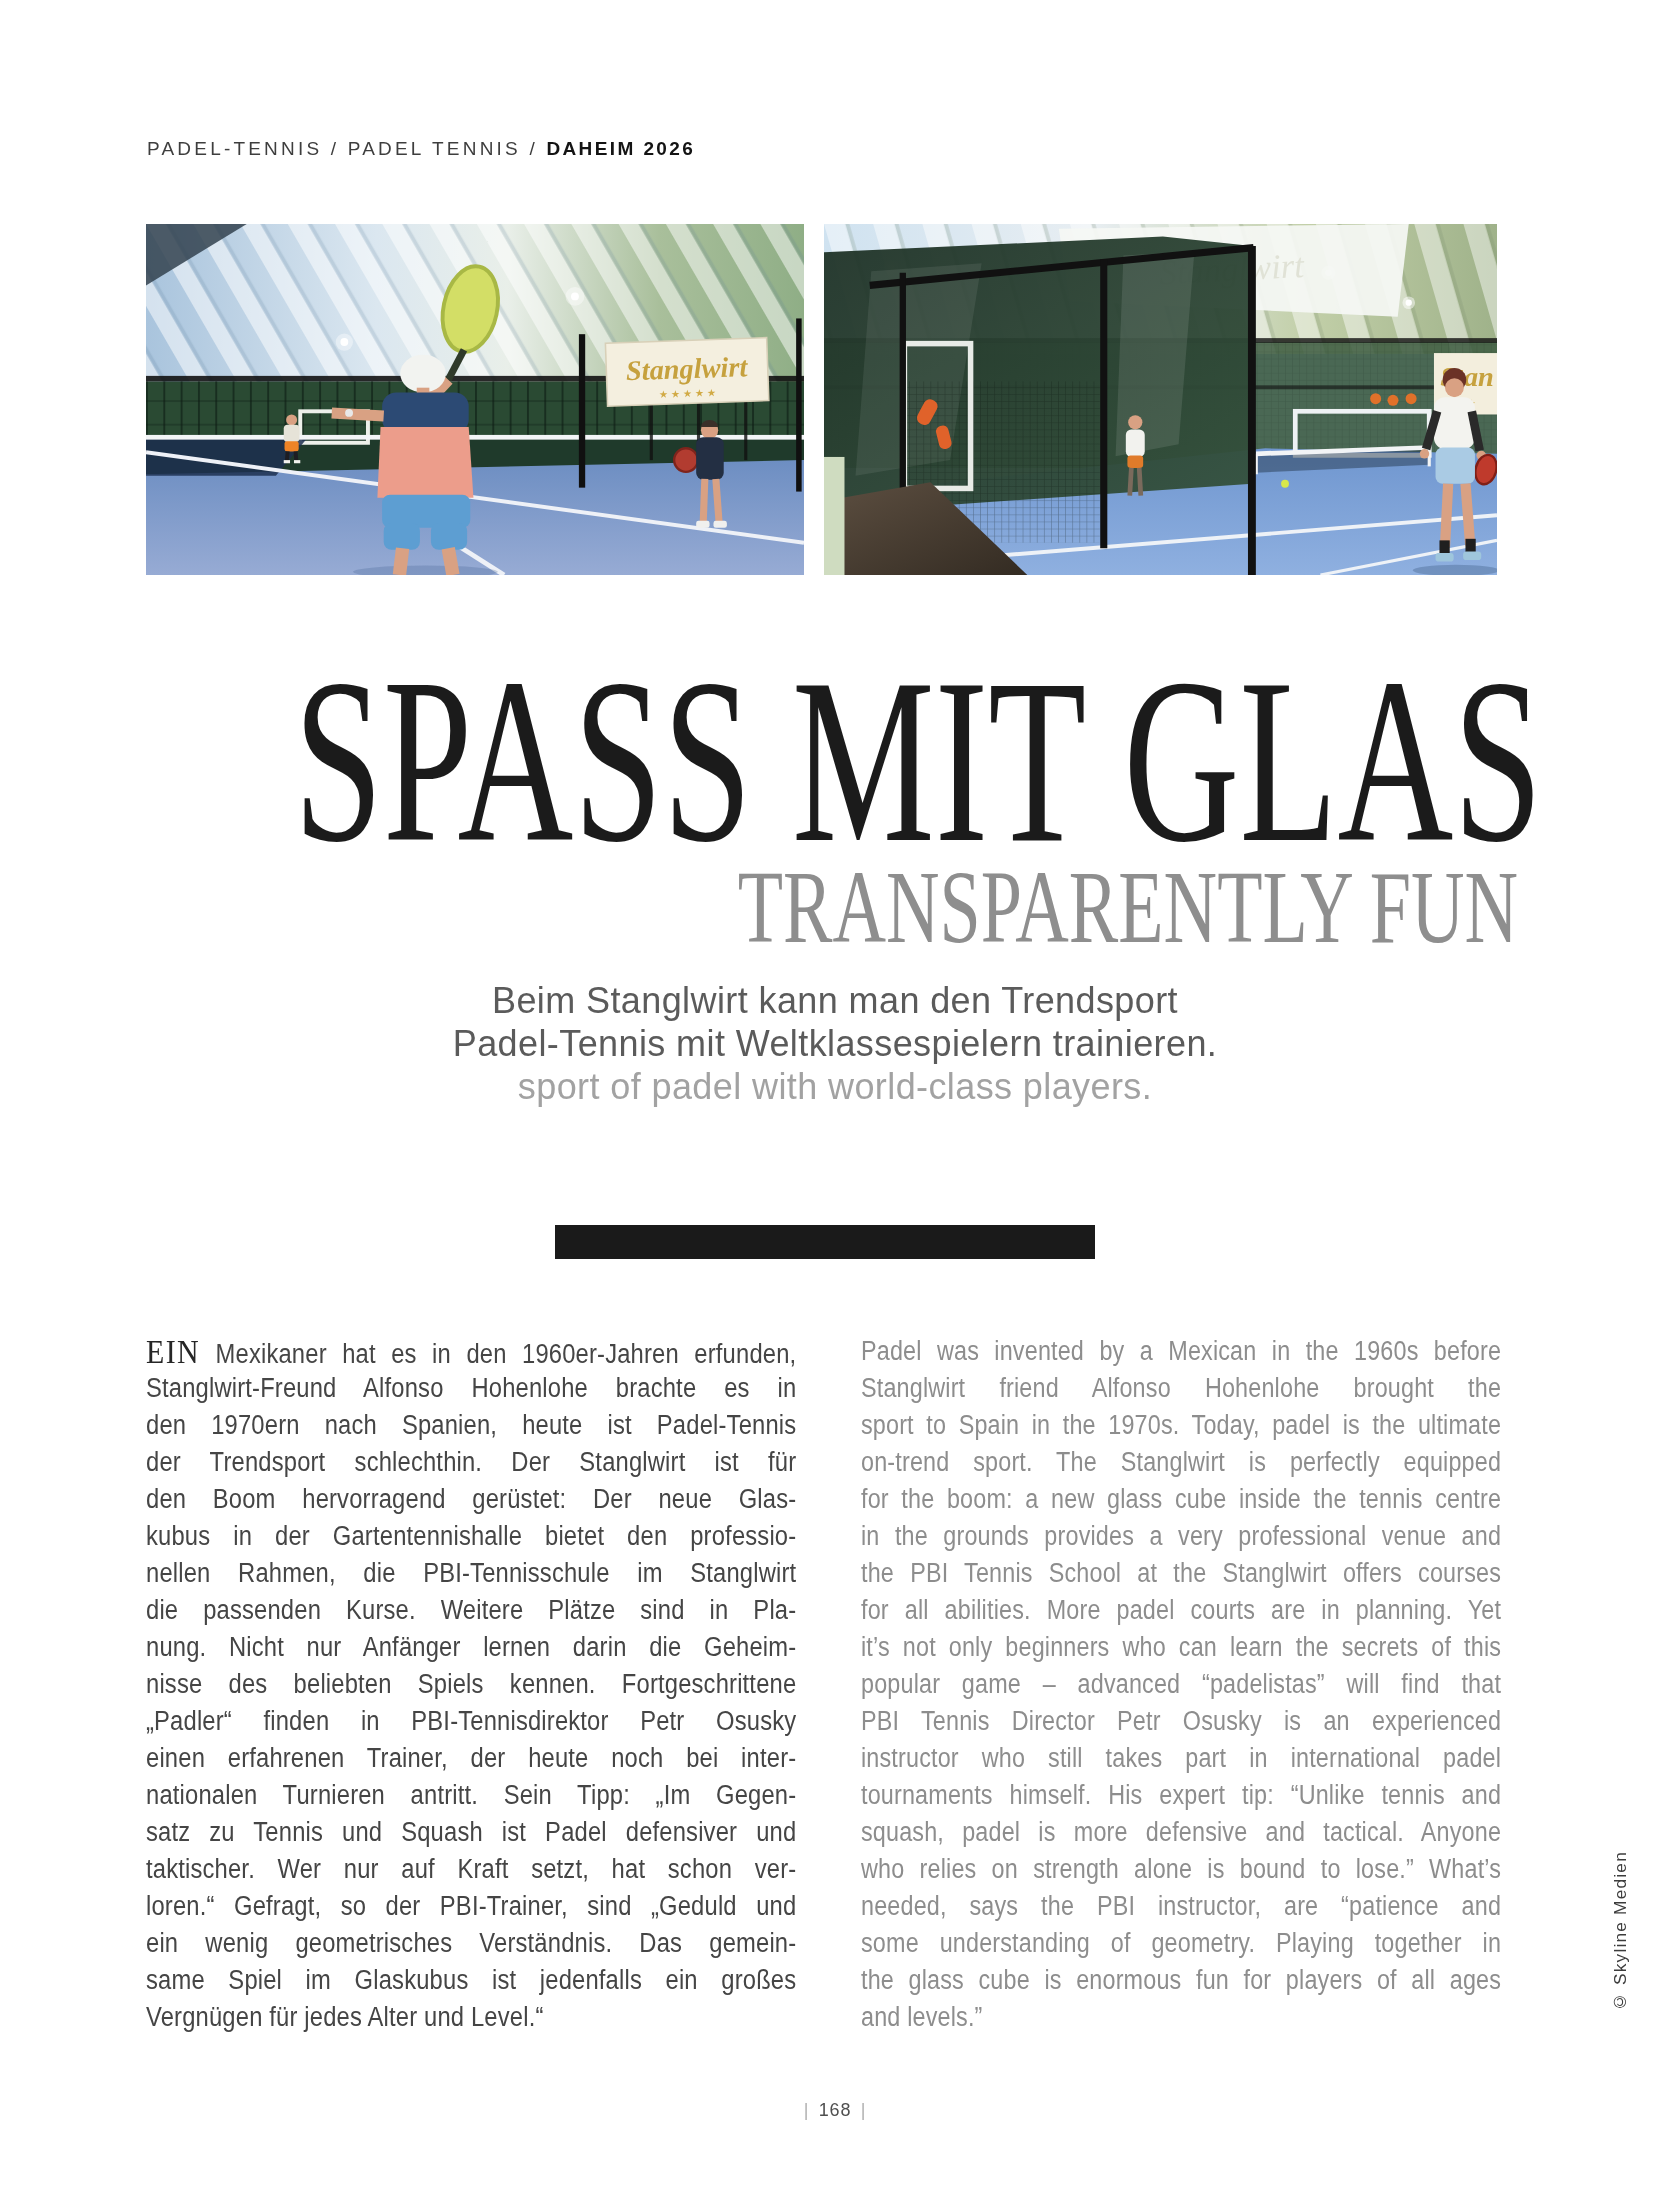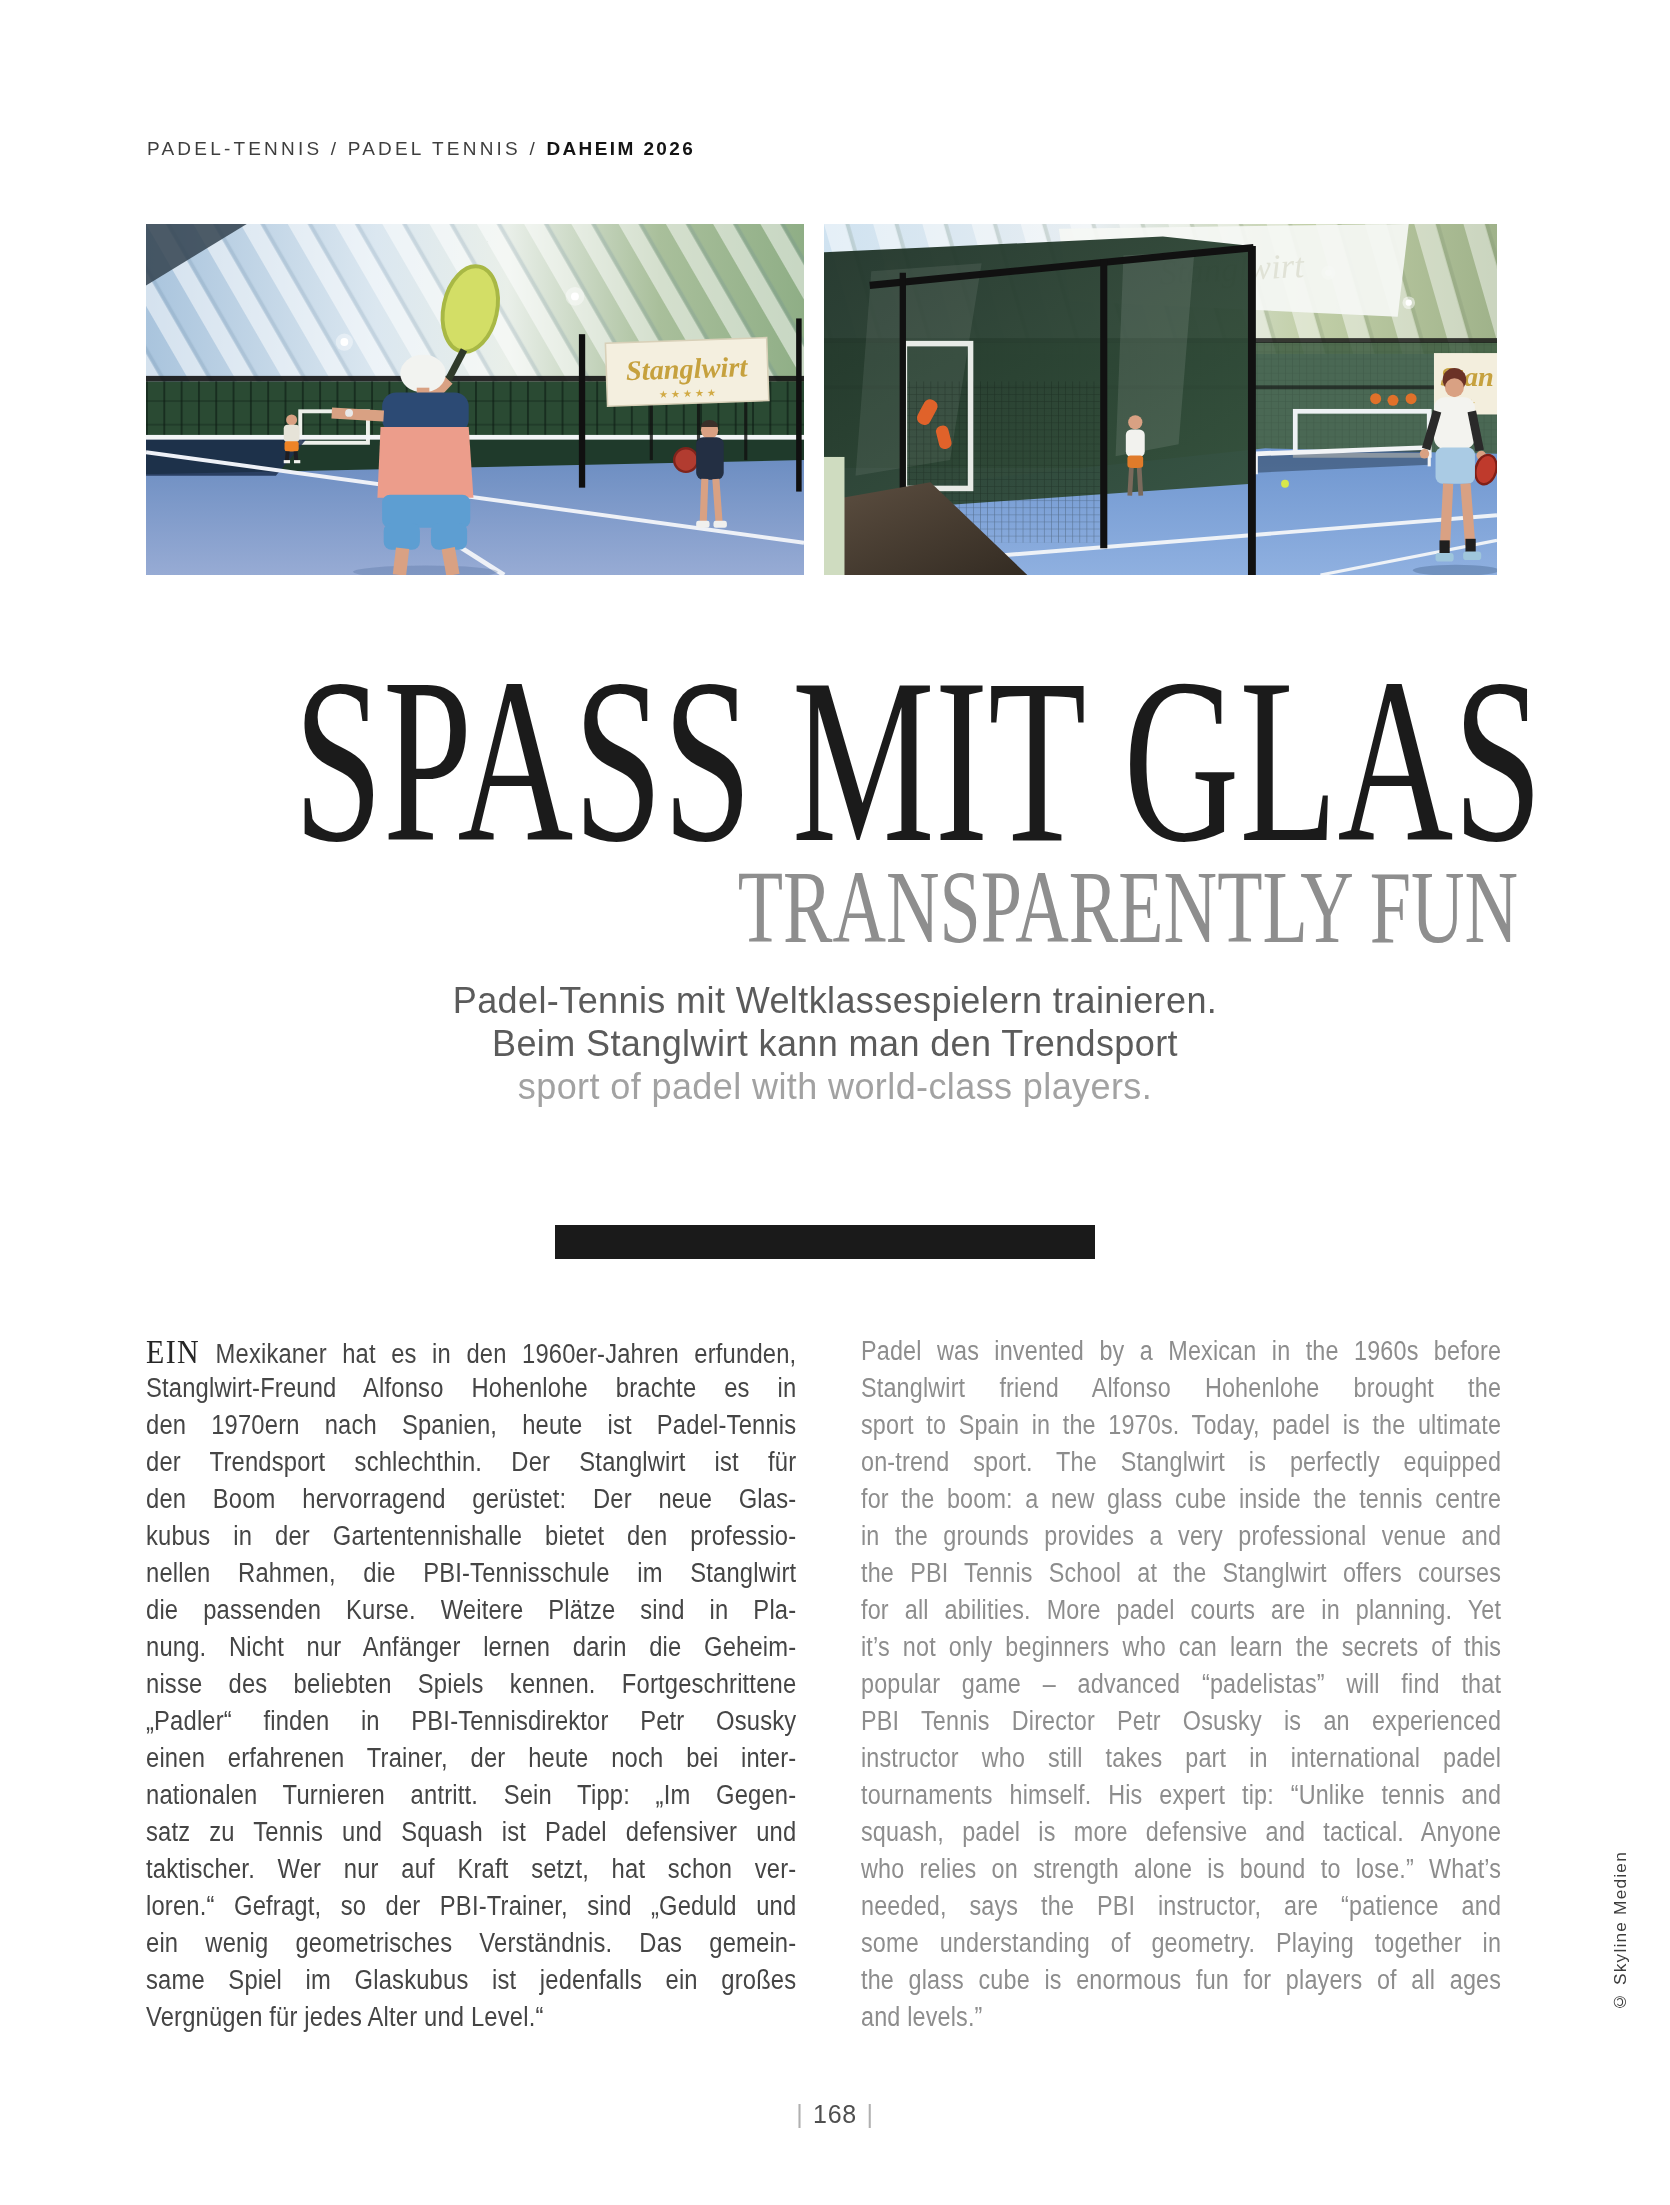--- a/index.html
+++ b/index.html
@@ -37,21 +37,21 @@
   .tline{font-size:27px;line-height:37px;height:37px;text-align:justify;
          text-align-last:justify;letter-spacing:0.2px;overflow:hidden;}
   .lines>div:last-child{text-align-last:left;}
   .lead{font-family:"Liberation Serif",serif;font-size:34px;letter-spacing:1.6px;
         color:#262626;font-weight:400;}
   
   .credit{position:absolute;right:39px;top:1851px;writing-mode:vertical-rl;
           transform:rotate(180deg);font-size:17.3px;letter-spacing:1.2px;color:#3c3c3c;
           font-weight:300;white-space:nowrap;}
   .pagenum{position:absolute;top:2100px;left:0;width:1670px;text-align:center;
-           font-size:25px;color:#4f4f4f;font-weight:300;letter-spacing:0.8px;}
+           font-size:18px;color:#4f4f4f;font-weight:300;letter-spacing:0.8px;}
   .pagenum .bar{color:#b0b0b0;margin:0 9.5px;}
 </style>
 </head>
 <body>
 
 <div class="page">
 
   <div class="kicker"><span>PADEL-TENNIS / PADEL TENNIS / </span><span class="bold">DAHEIM 2026</span></div>
 
   <div class="photo left">
@@ -294,22 +294,22 @@
         <rect x="811" y="416" width="23" height="11" rx="4" fill="#9fc6dc"></rect>
       </g>
     </svg>
   </div>
 
   <div class="headline"><span class="squeeze">SPASS MIT GLAS</span></div>
   <div class="subheadline"><span class="squeeze">TRANSPARENTLY FUN</span></div>
 
   <div class="intro">
     <div class="de">
+        <div class="intro-line">Beim Stanglwirt kann man den Trendsport</div>
         <div class="intro-line">Padel-Tennis mit Weltklassespielern trainieren.</div>
-        <div class="intro-line">Beim Stanglwirt kann man den Trendsport</div>
       </div>
     <div class="en">
         <div class="intro-line">sport of padel with world-class players.</div>
       </div>
   </div>
 
   <div class="rule"></div>
 
   <div class="col de">
     <div class="tline"><span class="lead">EIN</span>

